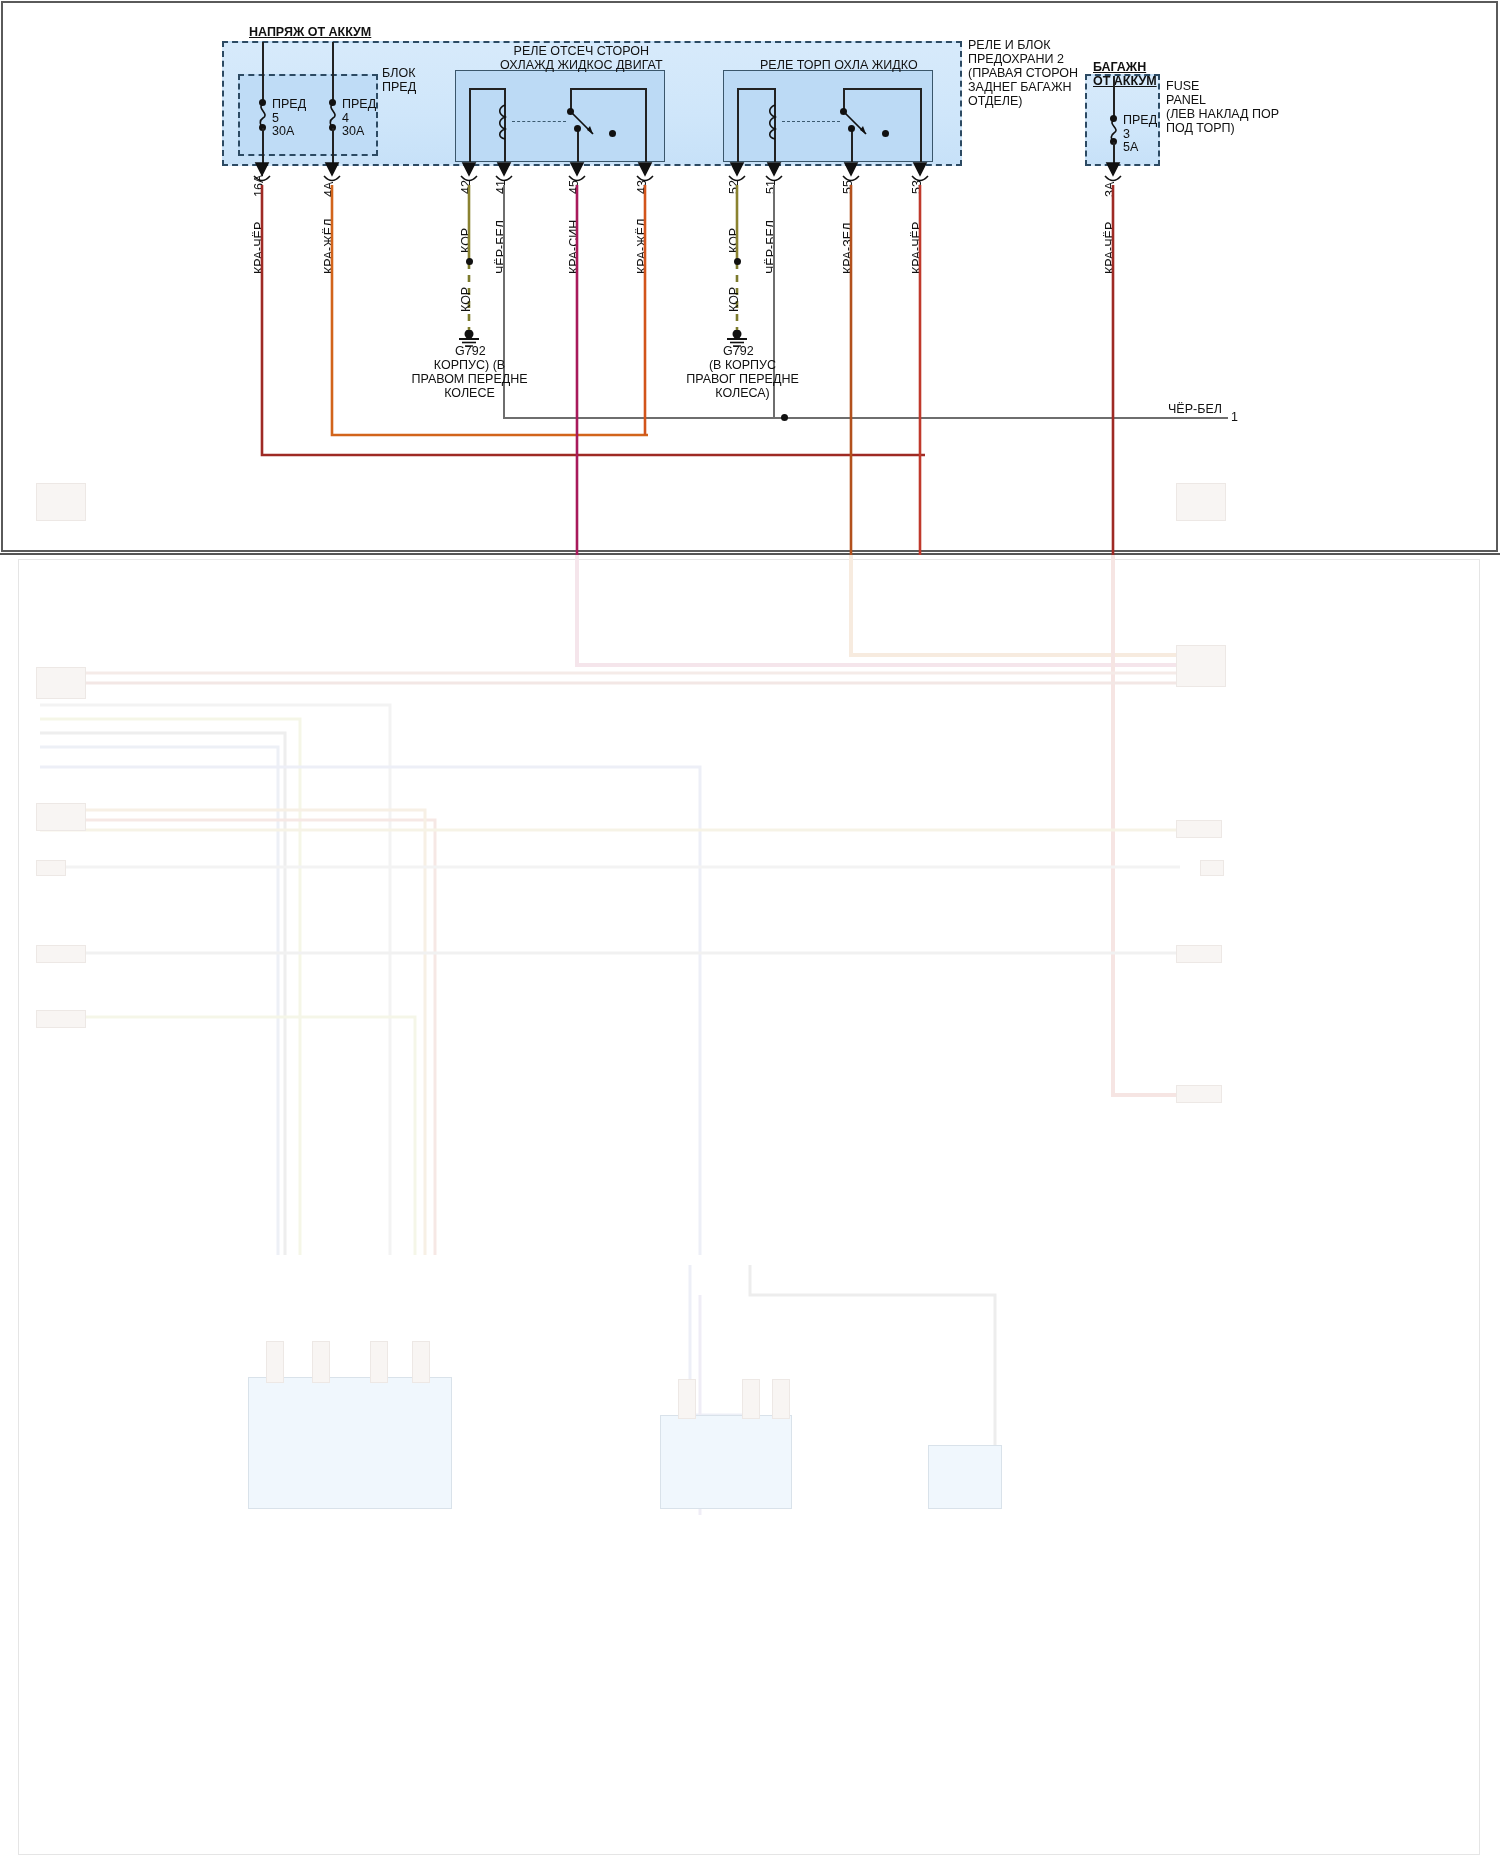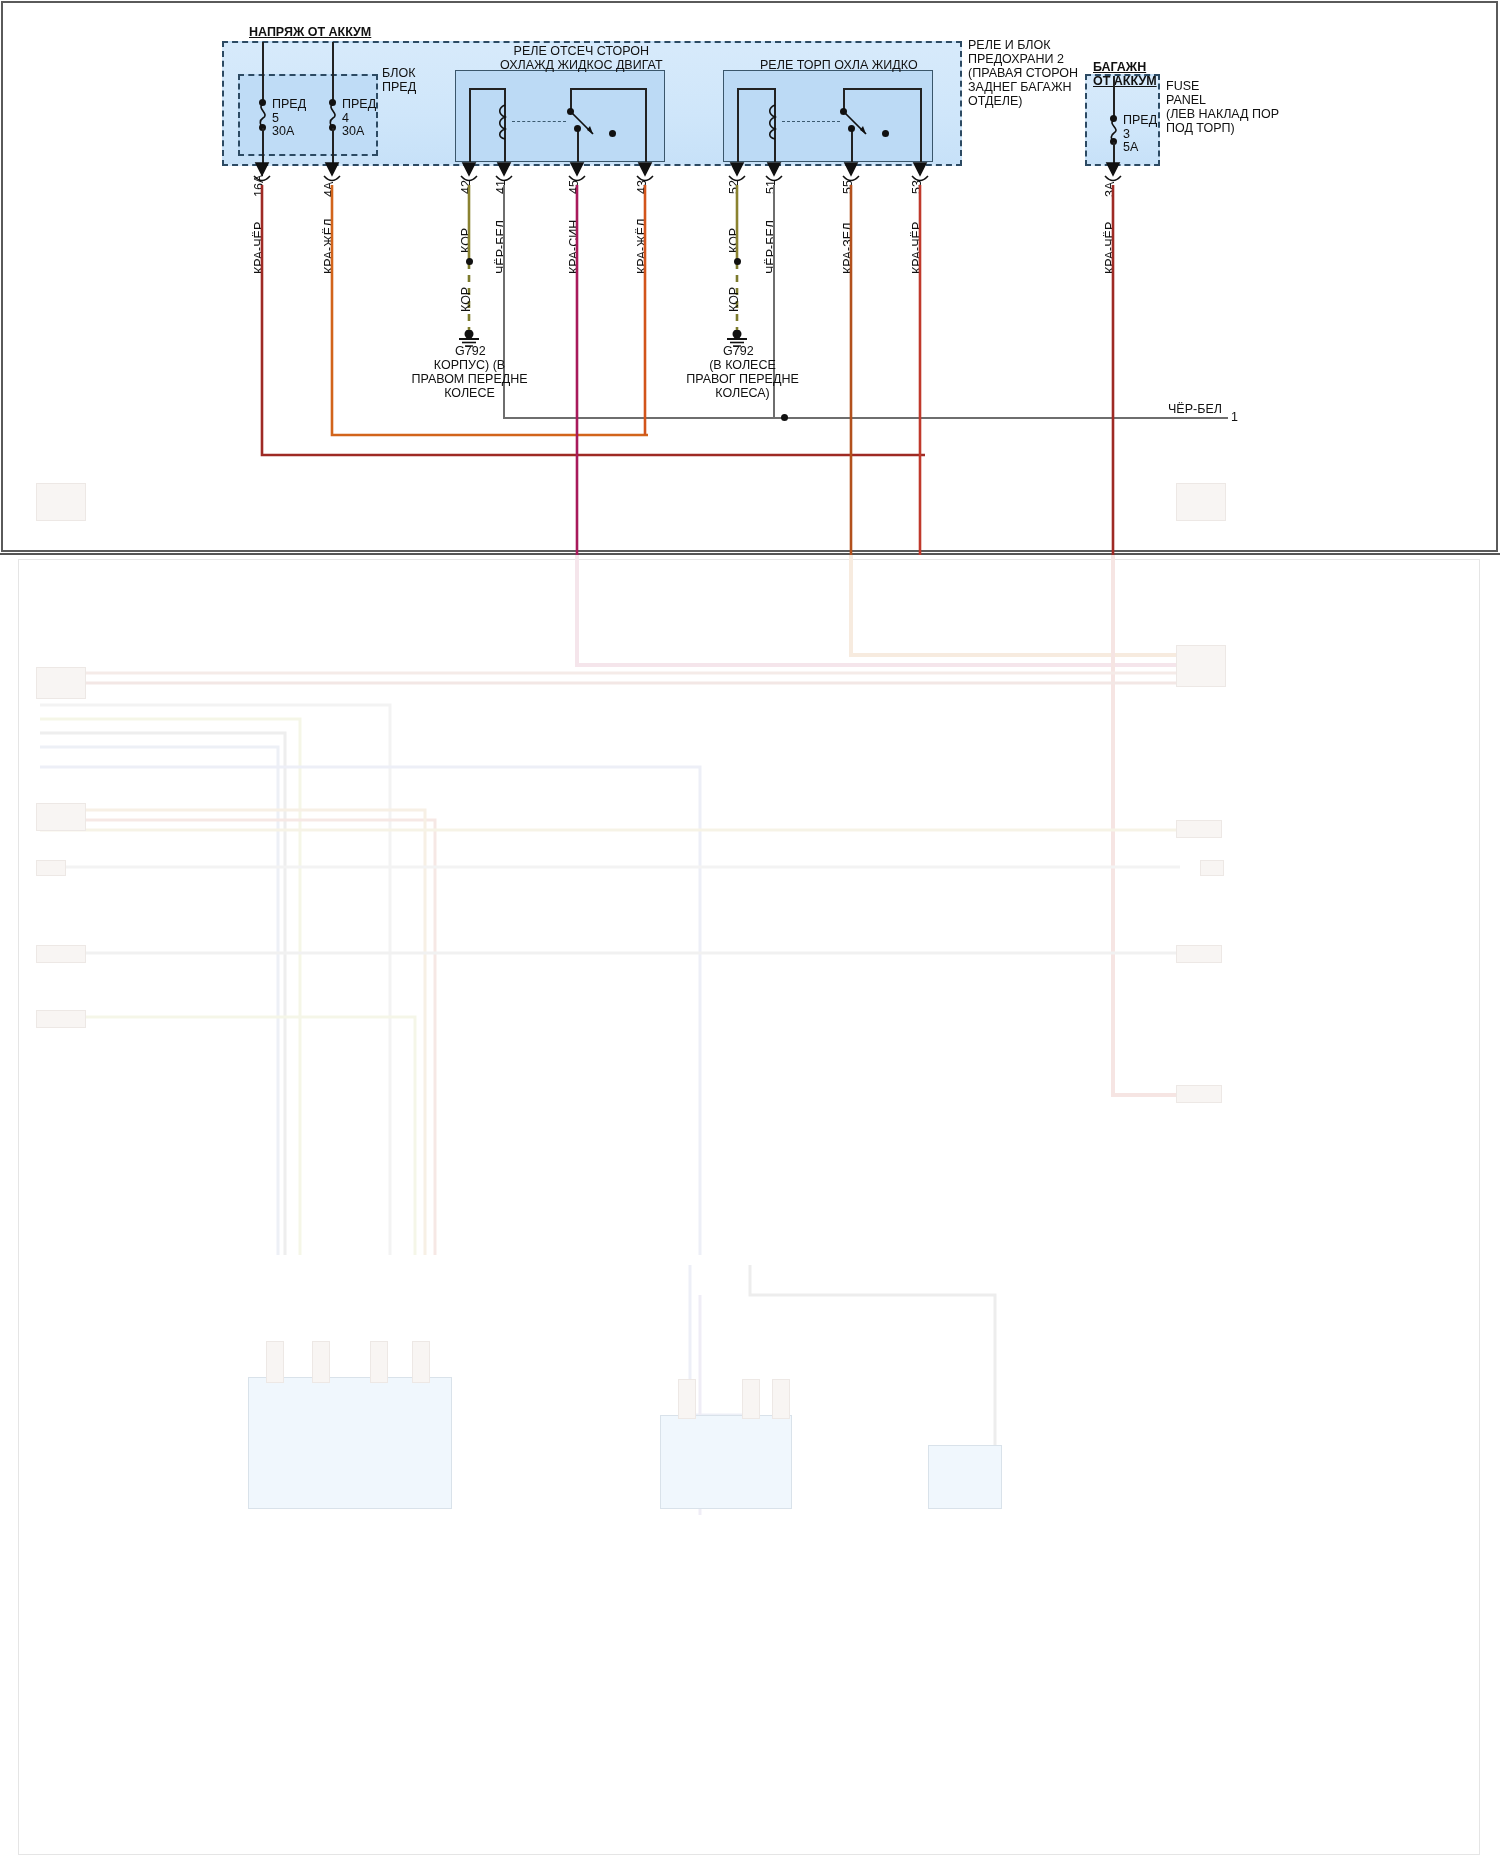--- a/index.html
+++ b/index.html
@@ -274,21 +274,21 @@
 
     <div class="vtxt" style="left:459px;top:312px;">КОР</div>
     <div class="vtxt" style="left:727px;top:312px;">КОР</div>
 
     <div class="txt" style="left:455px;top:344px;">G792</div>
     <div class="txt" style="left:382px;top:358px;text-align:center;width:175px;">КОРПУС) (В
 ПРАВОМ ПЕРЕДНЕ
 КОЛЕСЕ</div>
 
     <div class="txt" style="left:723px;top:344px;">G792</div>
-    <div class="txt" style="left:650px;top:358px;text-align:center;width:185px;">(В КОЛЕСЕ
+    <div class="txt" style="left:650px;top:358px;text-align:center;width:185px;">(В КОРПУС
 ПРАВОГ ПЕРЕДНЕ
 КОЛЕСА)</div>
 
     <div class="txt" style="left:1168px;top:402px;">ЧЁР-БЕЛ</div>
     <div class="txt" style="left:1231px;top:410px;">1</div>
   </div>
 
   <div id="bottom">
     <div id="bottom-frame"></div>
 

